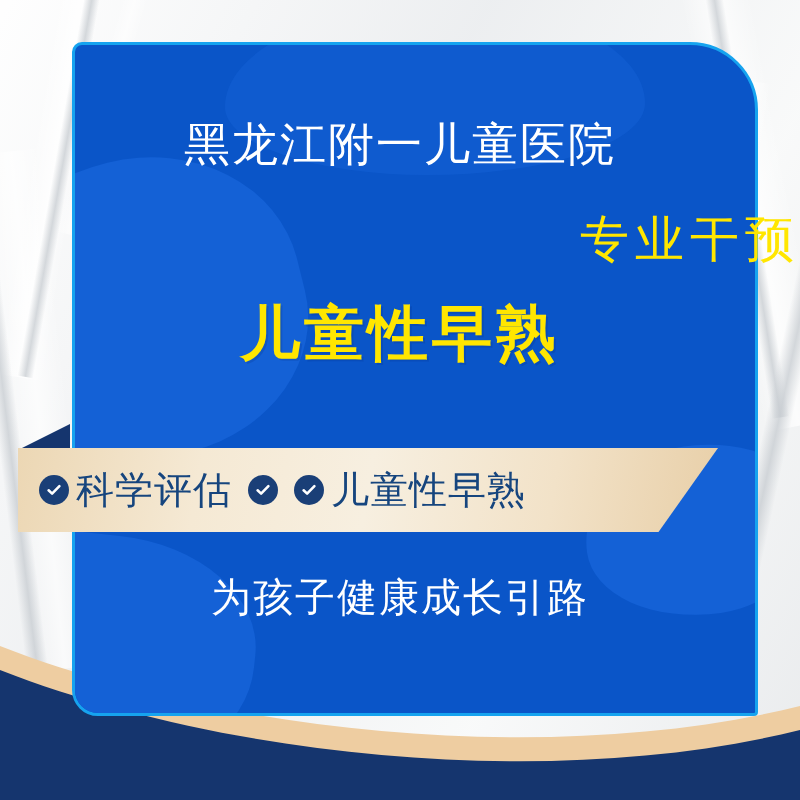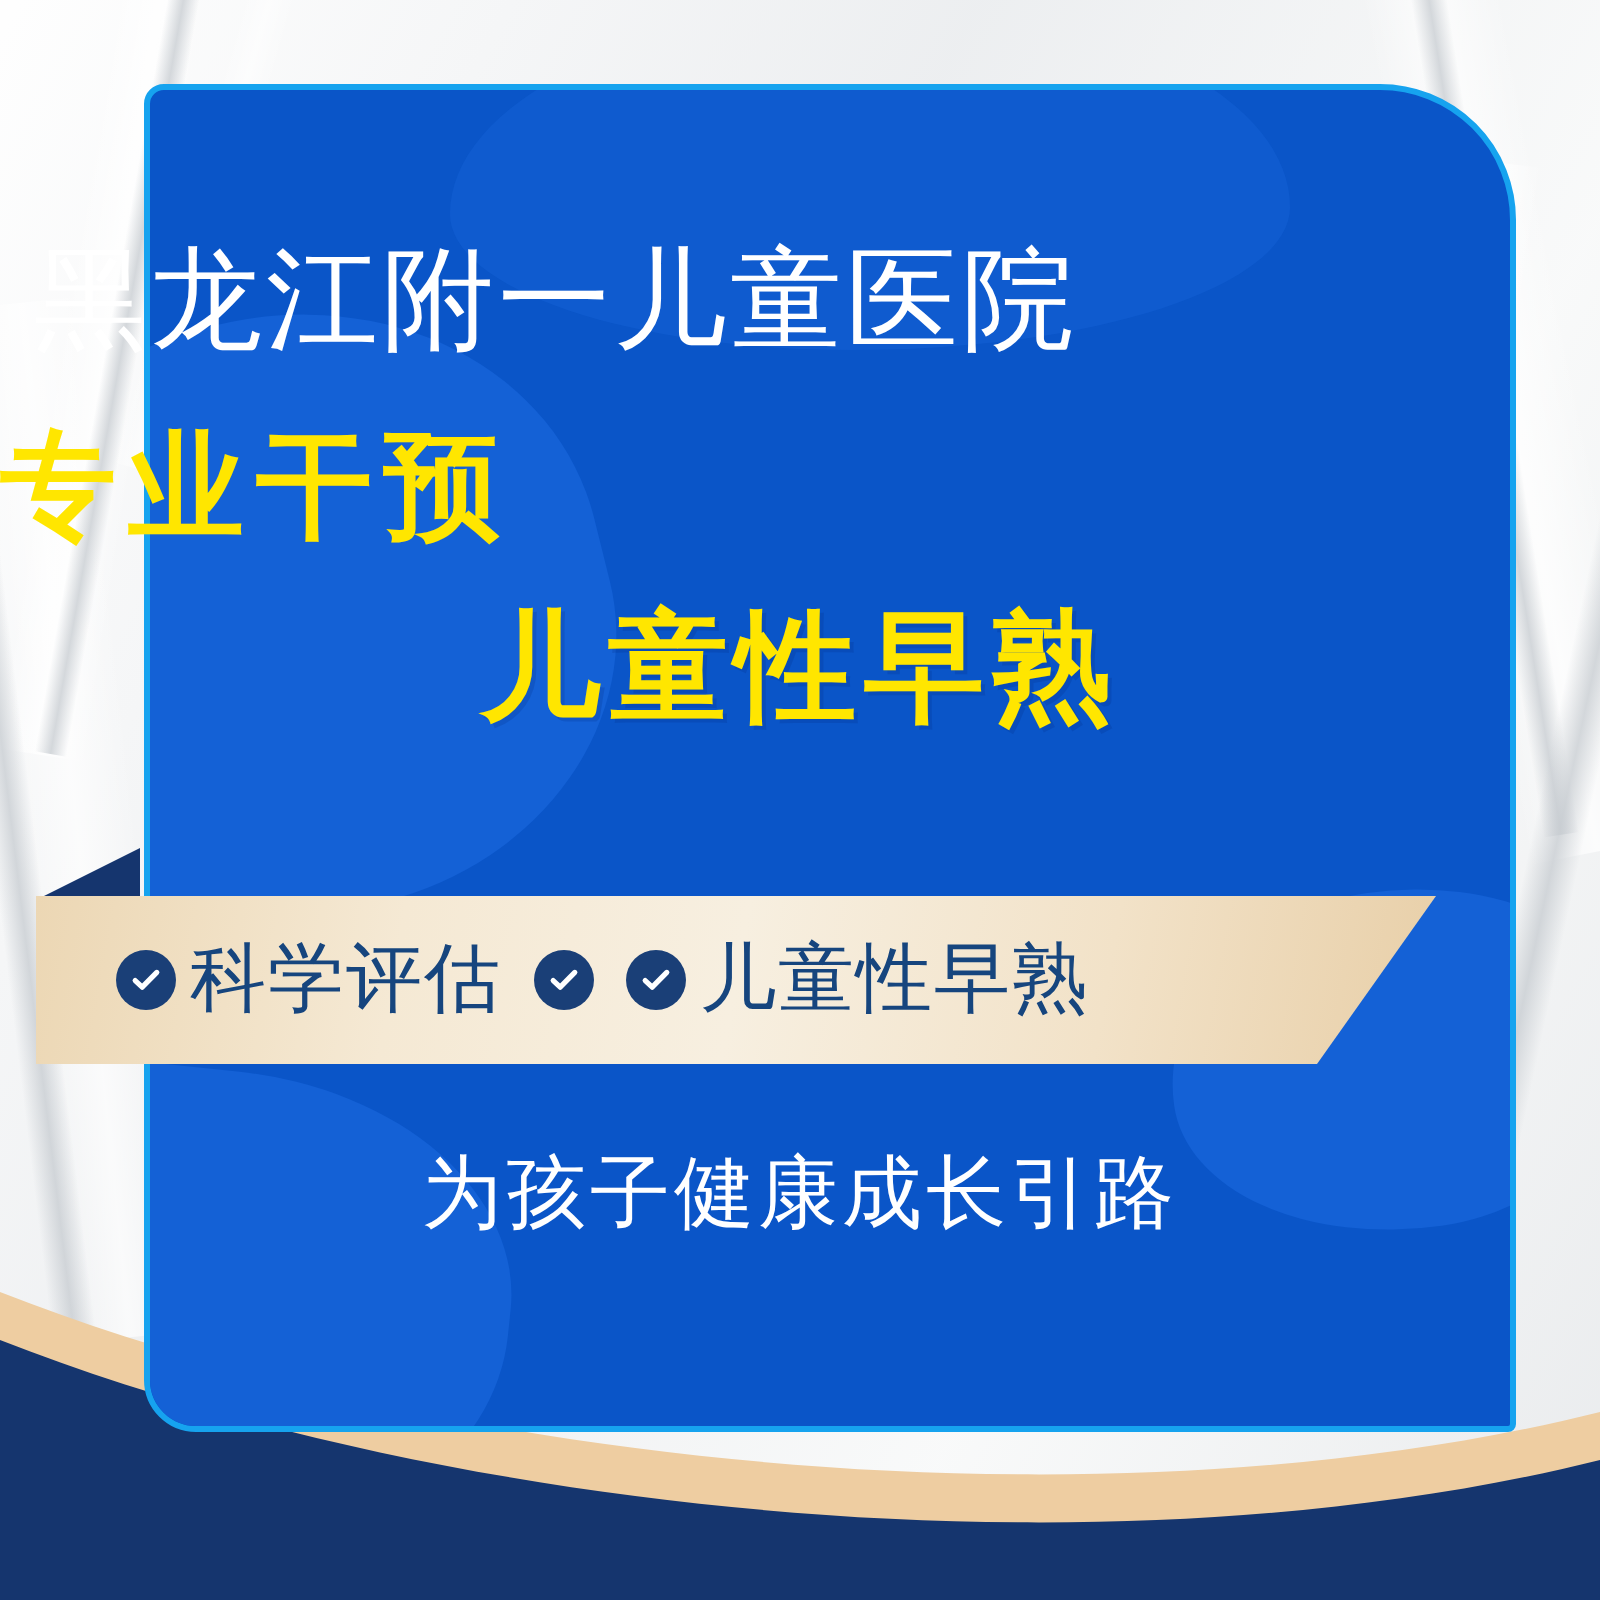--- a/index.html
+++ b/index.html
@@ -68,35 +68,35 @@
     transform:rotate(-8deg);
   }
   .blob-d{
     left:150px; top:-40px; width:420px; height:170px;
     border-radius:50% 46% 52% 48% / 60% 58% 42% 40%;
     opacity:.55;
   }
 
   
   .hospital{
-    position:absolute; left:17px; right:0; top:118px;
-    text-align:left;
+    position:absolute; left:0; right:0; top:118px;
+    text-align:center;
     color:#ffffff;
-    font-size:56px;
+    font-size:46px;
     letter-spacing:2px;
     font-weight:400;
     line-height:1.15;
     white-space:nowrap;
   }
   .headline1{
     position:absolute; left:0; right:0; top:212px;
-    text-align:left;
+    text-align:right;
     color:#ffe600;
-    font-size:58px;
-    font-weight:700;
+    font-size:49px;
+    font-weight:400;
     letter-spacing:6px;
     line-height:1.12;
     white-space:nowrap;
   }
   .headline2{
     position:absolute; left:0; right:0; top:300px;
     text-align:center;
     color:#ffe600;
     font-size:60px;
     font-weight:700;
@@ -131,21 +131,21 @@
     background:linear-gradient(100deg,#ecd7b4 0%,#f5e9d4 26%,#f7efe0 50%,#f2e2c8 76%,#e8cfa8 100%);
     clip-path:polygon(0 0, 100% 0, 91.5% 100%, 0 100%);
     display:flex;
     align-items:center;
     box-shadow:0 2px 5px rgba(0,0,0,.12);
   }
   .banner-items{
     display:flex;
     align-items:center;
     gap:16px;
-    padding-left:40px;
+    padding-left:21px;
     white-space:nowrap;
   }
   .feature{
     display:flex;
     align-items:center;
     gap:7px;
   }
   .check-icon{
     width:30px; height:30px;
     border-radius:50%;

